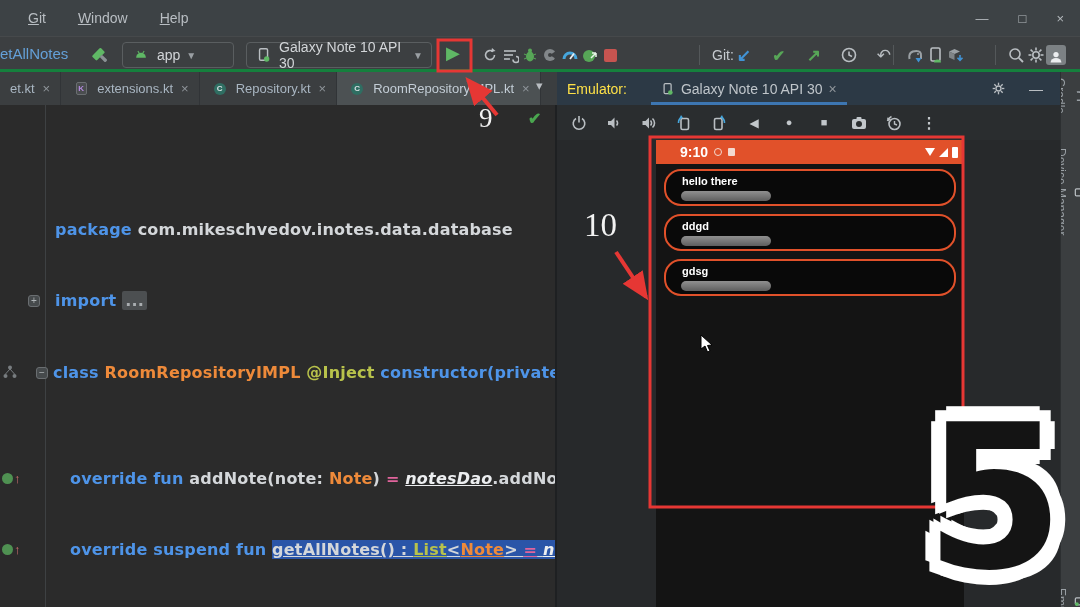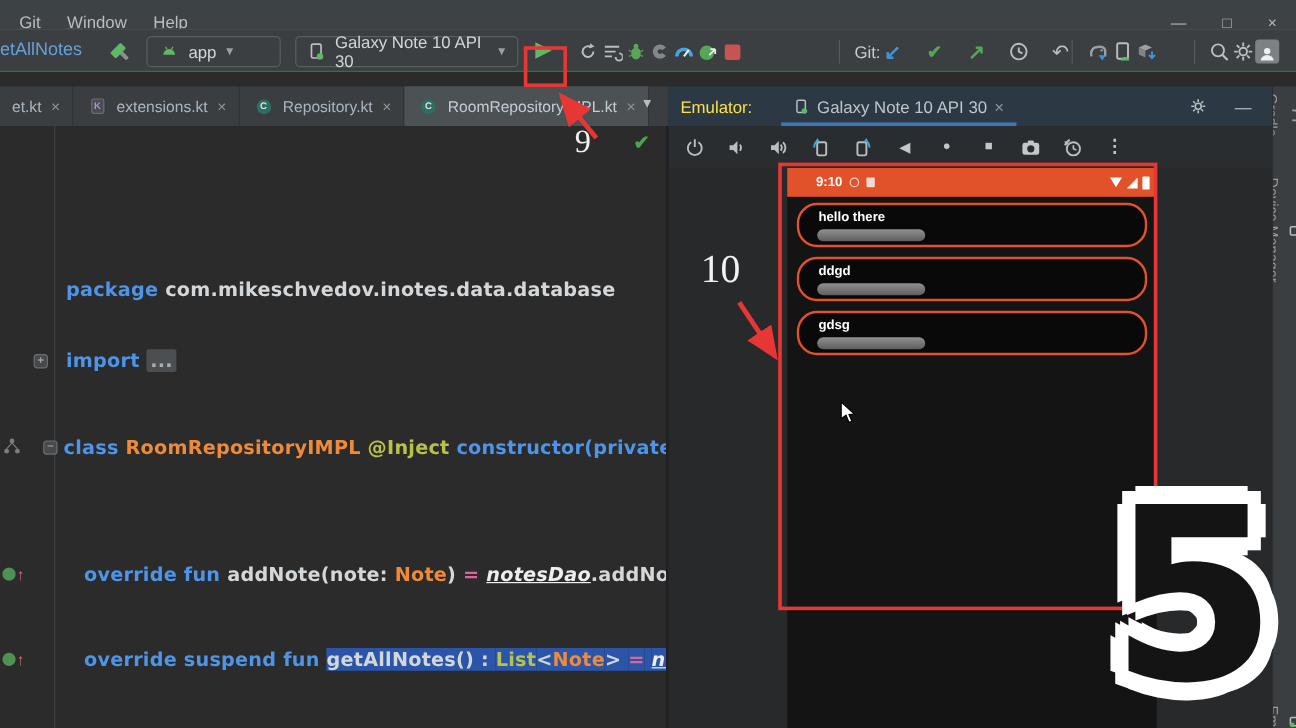--- a/index.html
+++ b/index.html
@@ -1,28 +1,28 @@
 <!DOCTYPE html>
 <html><head>
 <meta charset="utf-8">
 <style>
   * { margin:0; padding:0; box-sizing:border-box; }
   body { font-family:"Liberation Sans", sans-serif; background:#111; }
   #root { position:relative; width:1080px; height:607px; overflow:hidden; background:#2b2b2b; }
 
   
   .titlebar { position:absolute; top:0; left:0; width:1080px; height:36px; background:#3d4245; display:flex; align-items:center; color:#b9bec3; font-size:14px; z-index:5;}
-  .menus { display:flex; gap:22px; margin-left:16px; }
+  .menus { display:flex; gap:32px; margin-left:28px; }
   .menu-item { cursor:default; }
   .menu-item u { text-decoration:underline; }
   .win-title { color:#9ea3a7; margin-left:58px; font-size:14px; }
   .win-controls { position:absolute; right:0; top:0; height:36px; display:flex; align-items:center; gap:30px; padding-right:16px; color:#b4b9bd; font-size:13px; }
 
   
-  .toolbar { position:absolute; top:24px; left:0; width:1080px; height:36px; background:#3c3f41; border-top:1px solid #46494b; border-bottom:1px solid #15803d; z-index:5; }
+  .toolbar { position:absolute; top:36px; left:0; width:1080px; height:36px; background:#3c3f41; border-top:1px solid #46494b; border-bottom:3px solid #15803d; z-index:5; }
   .tb-abs { position:absolute; top:0; height:36px; display:flex; align-items:center; }
   .overlay-text { position:absolute; left:0; top:8px; color:#64a0d8; font-size:15px; }
   .dd { position:absolute; top:5px; height:26px; border:1px solid #5a5e60; border-radius:4px; display:flex; align-items:center; gap:6px; padding:0 8px; color:#d2d5d8; font-size:14px; }
   .dd .chev { color:#9a9fa3; font-size:10px; }
   .run-play { position:absolute; left:446px; top:7px; color:#5fb865; font-size:18px; line-height:1; }
   .git-label { color:#c6cbd0; font-size:14px; }
   .tb-icon { display:inline-flex; align-items:center; justify-content:center; width:20px; height:20px; }
   .vsep { position:absolute; top:8px; width:1px; height:20px; background:#54585a; }
   .avatar-box { display:inline-flex; align-items:flex-end; justify-content:center; width:20px; height:20px; background:#7c8184; border-radius:3px; overflow:hidden; }
 
@@ -41,21 +41,21 @@
   .emu-tab { position:relative; margin-left:24px; height:100%; display:flex; align-items:center; gap:6px; padding:0 10px; color:#bfc5ca; font-size:14px; }
   .emu-tab .close { color:#8f959a; }
   .emu-tab-underline { position:absolute; bottom:0; left:0; right:0; height:3px; background:#3d76b2; }
   .emu-header-icons { margin-left:auto; margin-right:14px; display:flex; gap:18px; align-items:center; }
 
   
   .emu-bg { position:absolute; left:557px; top:105px; width:503px; height:502px; background:#27292b; }
   .emu-toolbar { position:absolute; left:557px; top:105px; width:503px; height:35px; background:#2a2d2f; display:flex; align-items:center; gap:15px; padding-left:12px; z-index:3; }
   .phone { position:absolute; left:656px; top:140px; width:308px; height:467px; background:#141414; z-index:3; }
   .statusbar { position:relative; height:24px; background:#e1512a; display:flex; align-items:center; color:#fff; }
-  .sb-time { margin-left:8px; font-size:11px; font-weight:bold;padding-left:16px; }
+  .sb-time { margin-left:8px; font-size:14px; font-weight:bold;padding-left:16px; }
   .sb-ico { margin-left:6px; display:inline-block; }
   .sb-circle { width:8px; height:8px; border:1.5px solid #f3d9cf; border-radius:50%; }
   .sb-square { width:7px; height:8px; background:#f3d9cf; border-radius:1px; }
   .sb-right { margin-left:auto; margin-right:6px; display:flex; gap:4px; align-items:center; }
   .sb-wifi { width:0; height:0; border-left:5px solid transparent; border-right:5px solid transparent; border-top:8px solid #fff; }
   .sb-cell { width:0; height:0; border-left:9px solid transparent; border-bottom:9px solid #fff; }
   .sb-batt { width:6px; height:11px; background:#fff; border-radius:1px; }
   .notes-list { padding:5px 8px 0 8px; }
   .note-card { position:relative; height:37px; margin-bottom:8px; background:#090909; border:2px solid #e1512a; border-radius:17px; }
   .note-title { position:absolute; left:16px; top:4px; color:#fff; font-size:11px; font-weight:bold; }
@@ -70,21 +70,21 @@
   .editor { position:absolute; left:0; top:105px; width:555px; height:502px; background:#2b2b2b; overflow:hidden; }
   .gutter-line { position:absolute; left:45px; top:0; width:1px; height:100%; background:#3e4143; }
   .code-line { position:absolute; white-space:pre; font-family:"DejaVu Sans", sans-serif; font-size:16px; font-weight:600; line-height:24px; letter-spacing:.2px; }
   .tk-kw { color:#4e94e8; }
   .tk-txt { color:#d4d7da; }
   .tk-cls { color:#ee8a3a; }
   .tk-ann { color:#b8c24b; }
   .tk-op { color:#e0649c; }
   .tk-prop { color:#eceef0; font-style:italic; text-decoration:underline; }
   .tk-foldbox { background:#4c4f51; color:#a9adb0; border-radius:2px; padding:0 3px; }
-  .tk-sel { background:#2a55a8; }
+  .tk-sel { background:#2a55a8;text-decoration:underline; }
   .fold-ico { position:absolute; width:12px; height:12px; border:1px solid #6a6e71; background:#464a4c; border-radius:3px; color:#b0b5b8; font-size:10px; line-height:10px; text-align:center; }
   .marker { position:absolute; left:2px; display:flex; align-items:center; }
   .ov-dot { width:11px; height:11px; border-radius:50%; background:#4f9152; display:inline-block; }
   .ov-arrow { color:#d07070; font-size:13px; font-weight:bold; margin-left:1px; line-height:1; }
   .inspect-ok { position:absolute; left:528px; top:4px; color:#4aa64f; font-size:16px; font-weight:bold; }
   .ed-divider { position:absolute; left:555px; top:105px; width:2px; height:502px; background:#1e2022; z-index:4; }
 
   
   .overlay { position:absolute; left:0; top:0; z-index:50; pointer-events:none; }
   .annot-num { position:absolute; color:#f2f2f2; font-family:"Liberation Serif", serif; z-index:55; }
@@ -429,21 +429,21 @@
         <div class="note-card">
           <div class="note-title">gdsg</div>
           <div class="note-pill"></div>
         </div>
       </div>
   </div>
 
   <div class="editor">
     <div class="gutter-line"></div>
     <div id="code-lines">
-        <div class="code-line" style="left: 55px; top: 125px;"><span class="tk-kw">package</span><span class="tk-txt"> com.mikeschvedov.inotes.data.database</span></div>
+        <div class="code-line" style="left: 55px; top: 113px;"><span class="tk-kw">package</span><span class="tk-txt"> com.mikeschvedov.inotes.data.database</span></div>
         <span class="fold-ico" style="left: 28px; top: 190px;">+</span>
         <div class="code-line" style="left: 55px; top: 184px;"><span class="tk-kw">import</span><span class="tk-txt"> </span><span class="tk-foldbox">...</span></div>
         <span class="marker" style="top: 259px;">
           <svg width="16" height="16" viewBox="0 0 16 16">
             <circle cx="8" cy="3.5" r="2" fill="#787d80"></circle>
             <circle cx="3.5" cy="12" r="2" fill="#787d80"></circle>
             <circle cx="12.5" cy="12" r="2" fill="#787d80"></circle>
             <path d="M8 5 L3.5 10 M8 5 L12.5 10" stroke="#787d80" fill="none"></path>
           </svg>
         </span>

